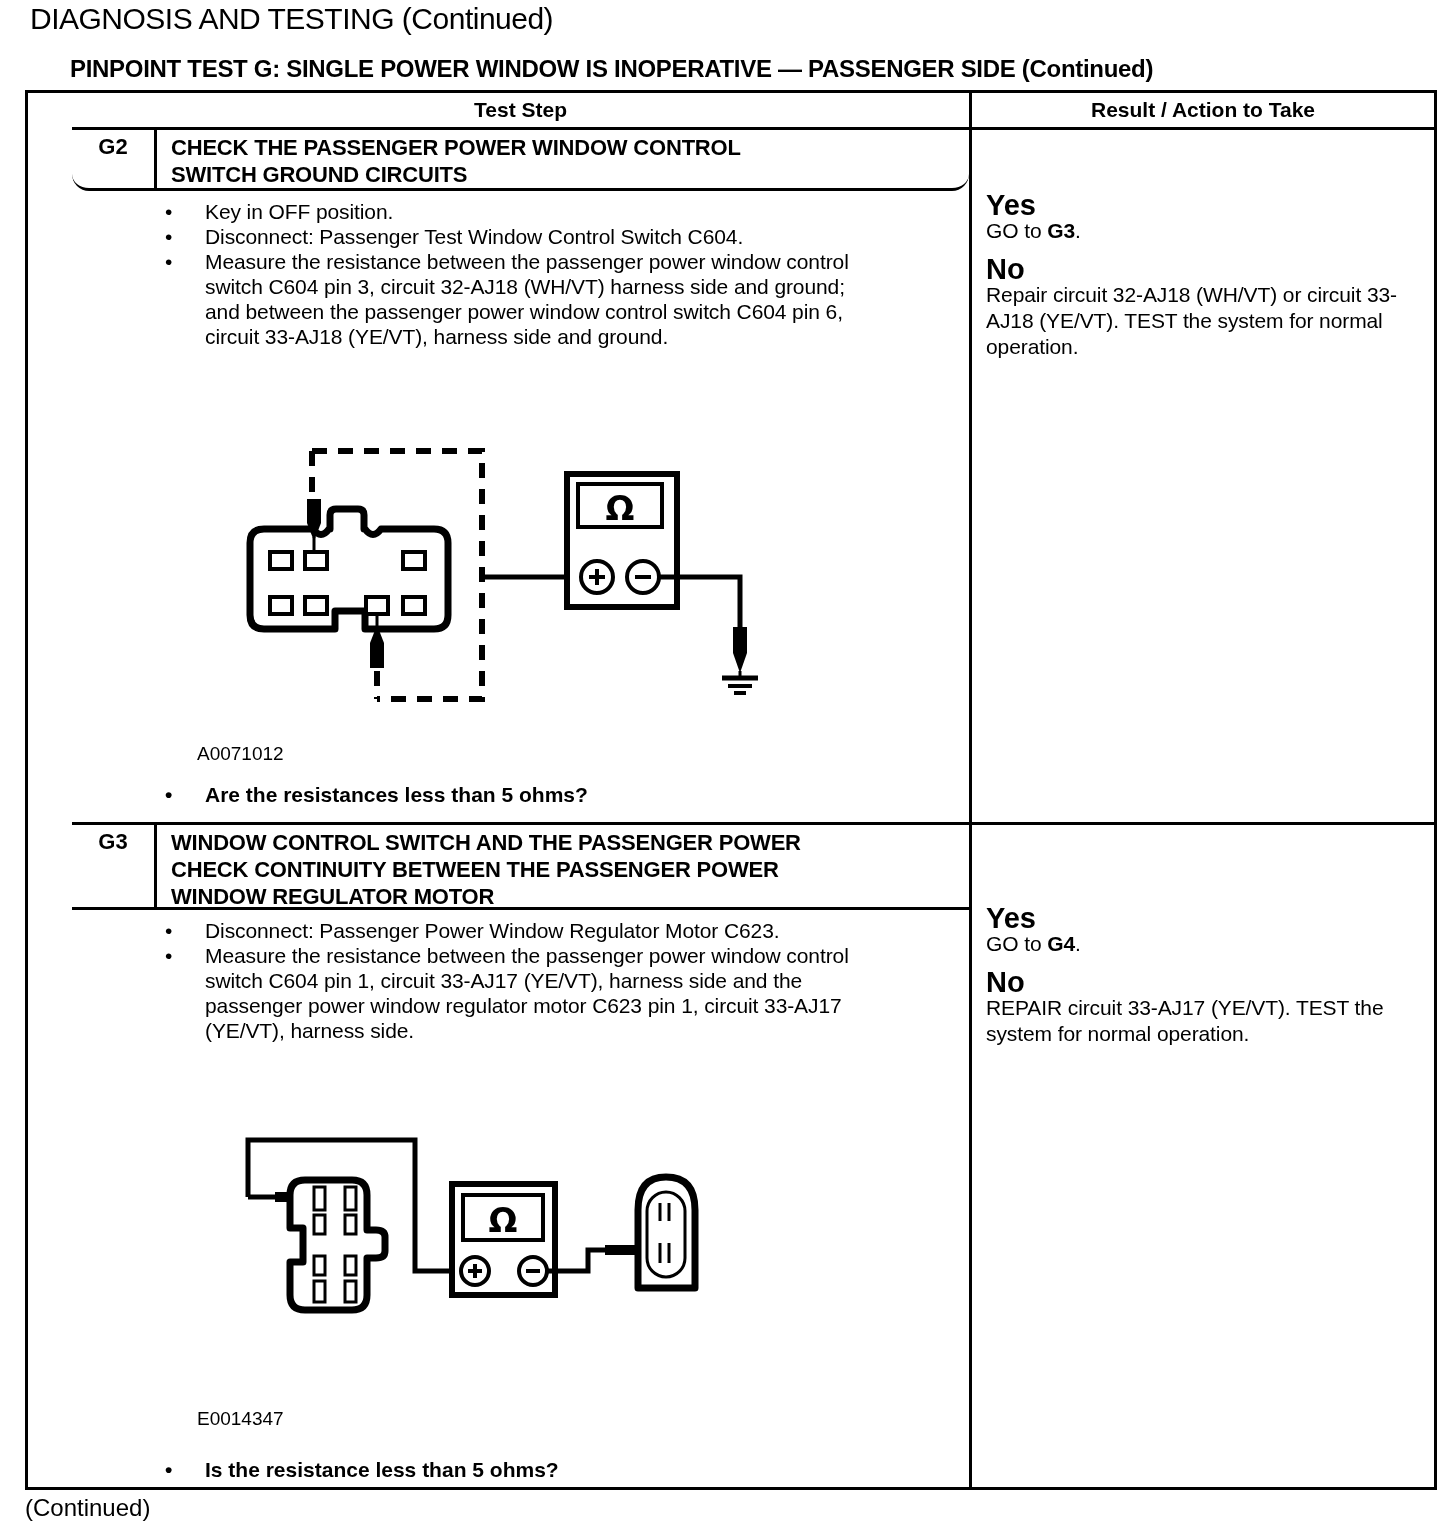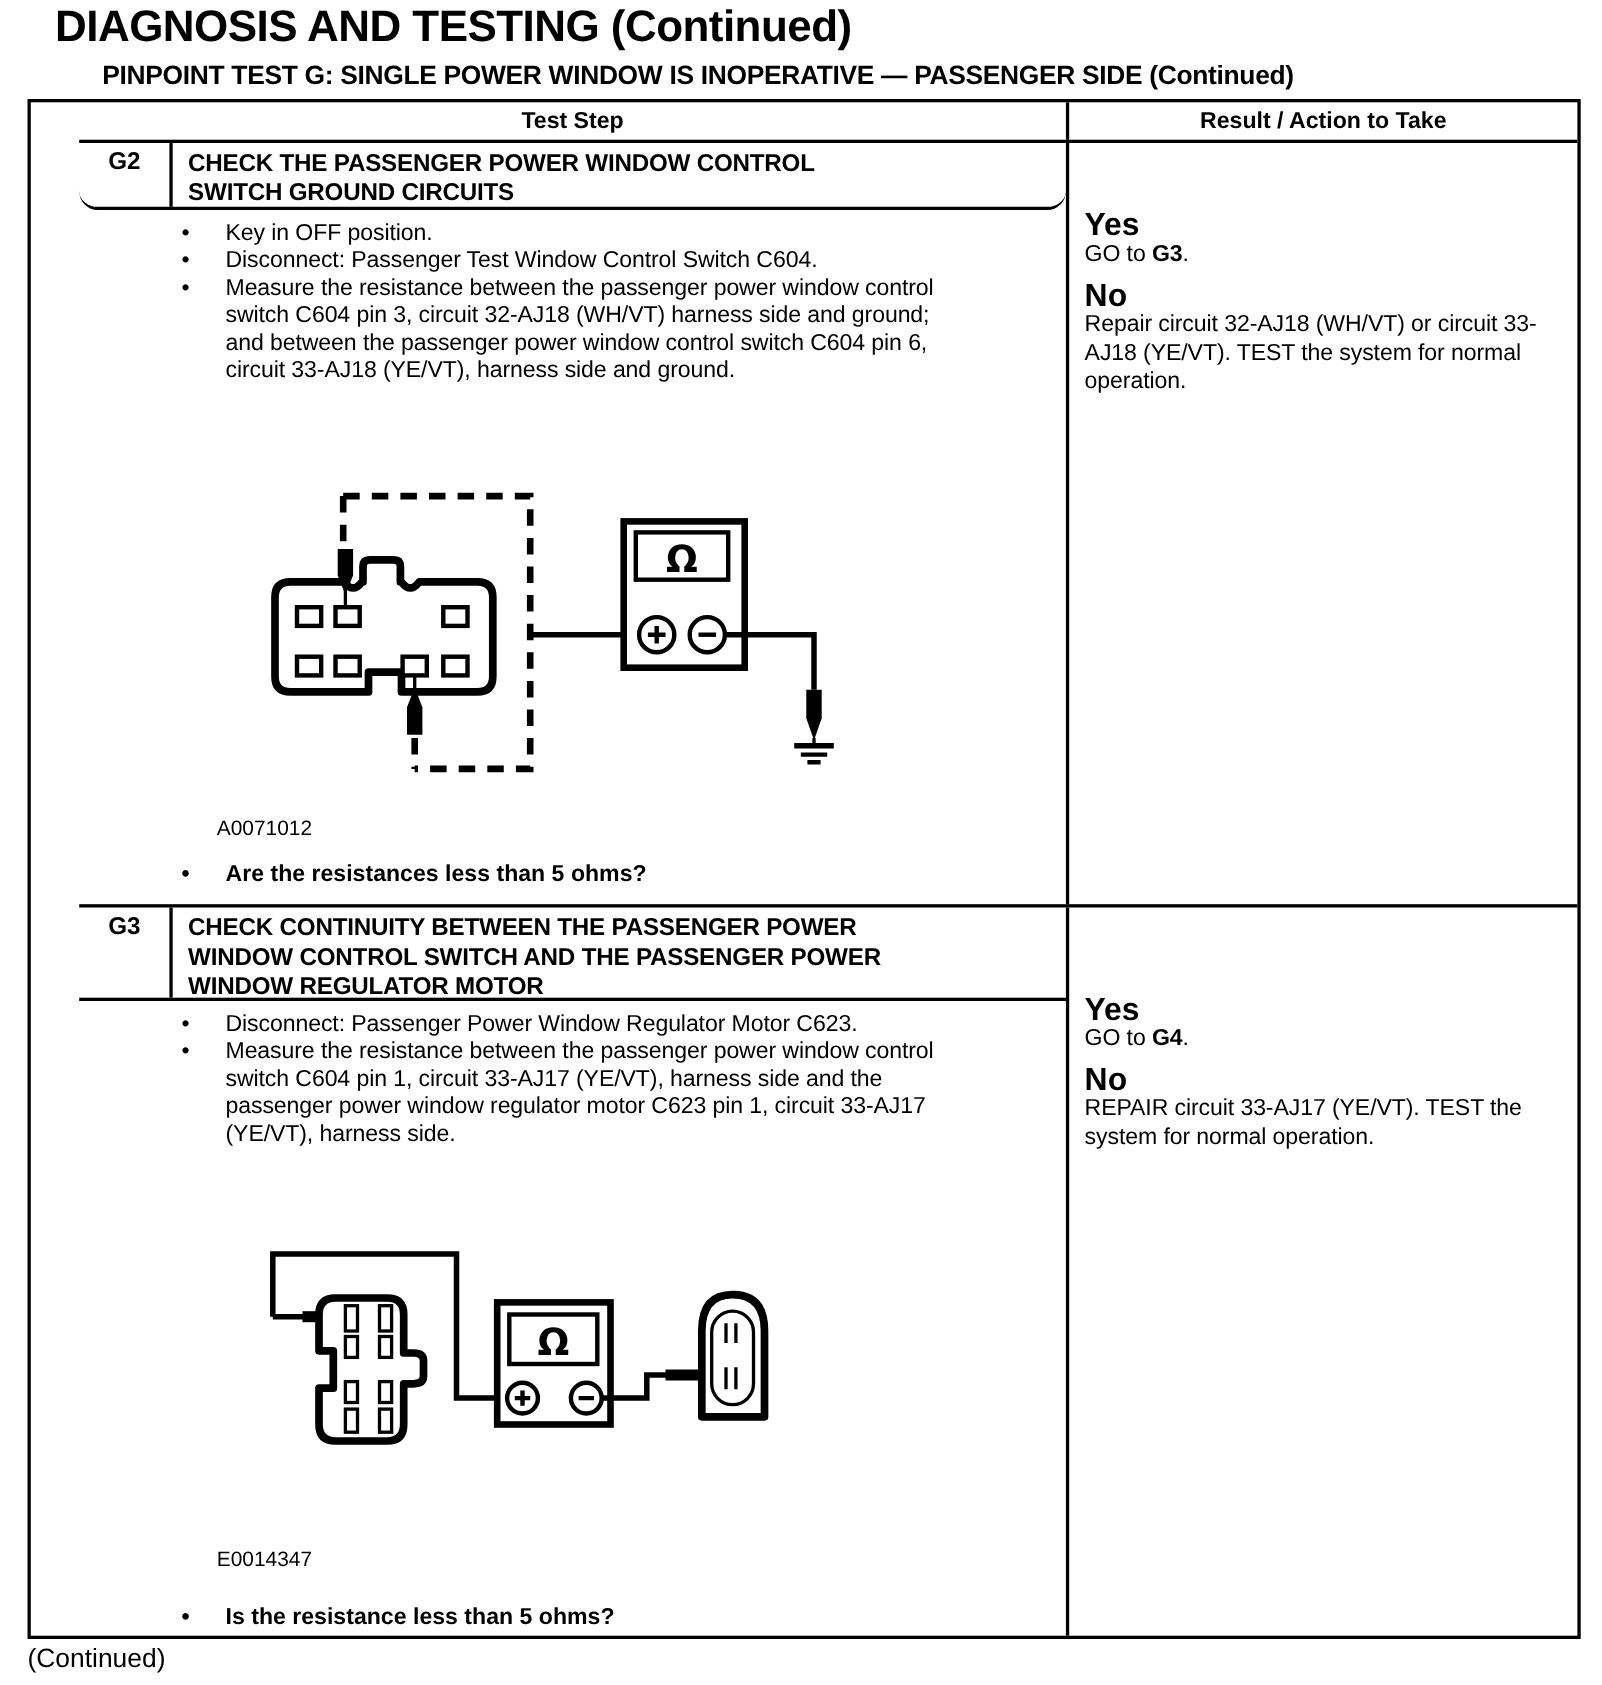--- a/index.html
+++ b/index.html
@@ -4,25 +4,25 @@
 <style>
   html,body{margin:0;padding:0;background:#fff;}
   body{
     position:relative;
     width:1456px;height:1532px;
     font-family:"Liberation Sans",sans-serif;
     color:#000;
   }
   .page-title{
     position:absolute;left:30px;top:2px;
-    font-size:40px;font-weight:bold;letter-spacing:-0.5px;margin-left:20px;
+    font-size:30px;font-weight:normal;letter-spacing:-0.5px;
   }
   .page-subtitle{
     position:absolute;left:70px;top:55px;
-    font-size:24px;font-weight:bold;letter-spacing:-0.3px;margin-left:23px;
+    font-size:24px;font-weight:bold;letter-spacing:-0.3px;
   }
   .ptable{
     position:absolute;left:25px;top:90px;width:1412px;height:1400px;
     border:3px solid #000;box-sizing:border-box;
     display:flex;flex-direction:column;padding-left:44px;
   }
   .thead{display:flex;height:37px;border-bottom:3px solid #000;box-sizing:border-box;flex:0 0 auto;}
   .th-left{width:900px;border-right:3px solid #000;box-sizing:border-box;
     text-align:center;font-weight:bold;font-size:21px;line-height:33px;}
   .th-right{flex:1;text-align:center;font-weight:bold;font-size:21px;line-height:33px;}
@@ -183,22 +183,22 @@
         <div class="res-text">Repair circuit 32-AJ18 (WH/VT) or circuit 33-AJ18 (YE/VT). TEST the system for normal operation.</div>
       </div>
     </div>
   </div>
 
   <div class="trow row-g3">
     <div class="col-left">
       <div class="row-head">
         <div class="row-id">G3</div>
         <div class="row-title">
+          <div>WINDOW CONTROL SWITCH AND THE PASSENGER POWER</div>
           <div>CHECK CONTINUITY BETWEEN THE PASSENGER POWER</div>
-          <div>WINDOW CONTROL SWITCH AND THE PASSENGER POWER</div>
           <div>WINDOW REGULATOR MOTOR</div>
         </div>
       </div>
       <div class="row-body">
         <div class="bullets">
           <div class="bullet">
             <span class="mk">•</span>
             <div class="tx">Disconnect: Passenger Power Window Regulator Motor C623.</div>
           </div>
           <div class="bullet">

